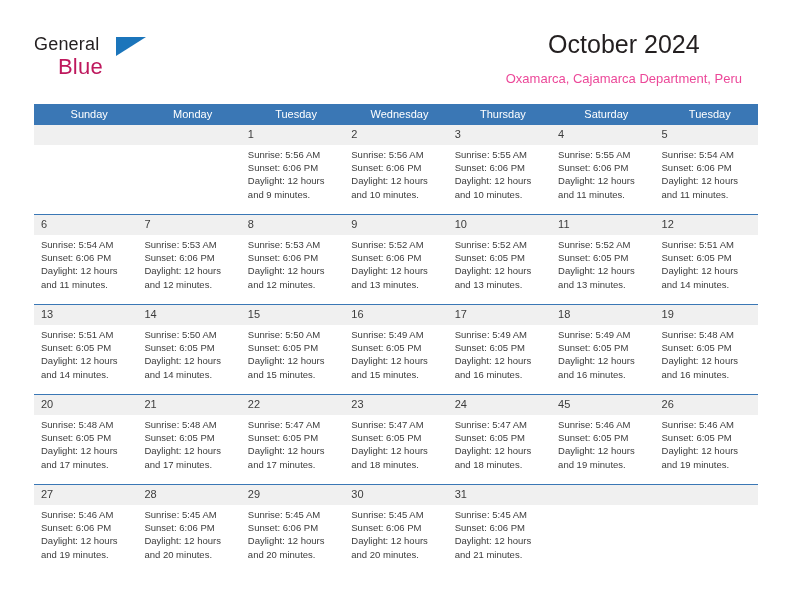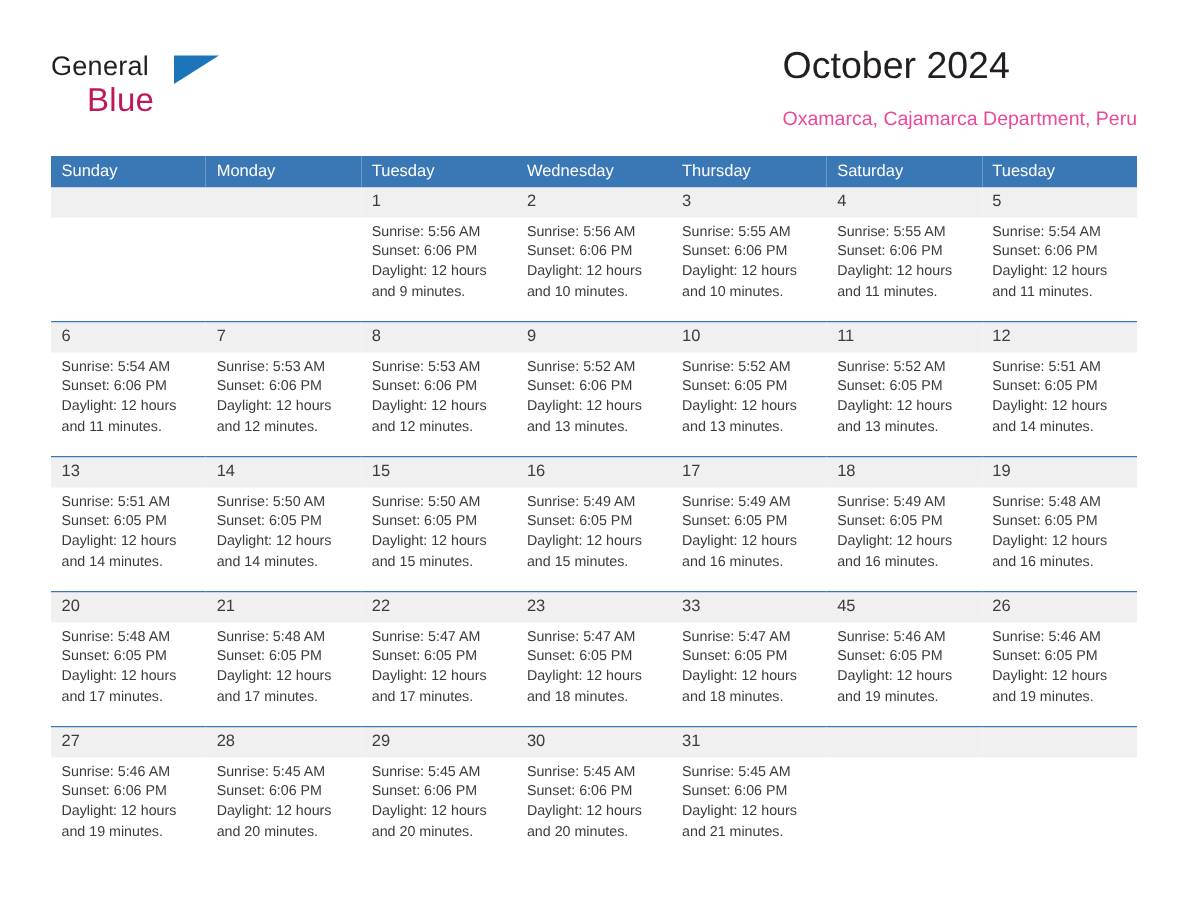--- a/index.html
+++ b/index.html
@@ -59,23 +59,23 @@
     left: 82px;
     top: 3px;
     width: 0;
     height: 0;
     border-left: 30px solid #1b75bb;
     border-bottom: 19px solid transparent;
   }
 
   .title-block {
     position: absolute;
-    right: 0;
+    right: 16px;
     top: 0;
-    text-align: left;
+    text-align: center;
   }
   .cal-title {
     font-size: 25px;
     color: #231f20;
     line-height: 32px;
     white-space: nowrap;
     font-family: "Liberation Sans", sans-serif;
   }
   .cal-subtitle {
     font-size: 13px;
@@ -98,21 +98,21 @@
     table-layout: fixed;
     width: 724px;
   }
   table.cal col { width: 103.43px; }
 
   thead th {
     background: #3a77b5;
     color: #ffffff;
     font-size: 11px;
     font-weight: normal;
-    text-align: left;
+    text-align: center;
     padding: 4px 0 4px 7px;
     height: 13px;
     line-height: 13px;
     font-family: "Liberation Sans", sans-serif;
     margin-top: 34px;
   }
 
   tbody tr.week > td {
     vertical-align: top;
     padding: 0;
@@ -456,21 +456,21 @@
                 <div class="daylines">
                   <div>Sunrise: 5:47 AM</div>
                   <div>Sunset: 6:05 PM</div>
                   <div>Daylight: 12 hours</div>
                   <div>and 18 minutes.</div>
                 </div>
               </div>
             </td>
             <td>
               <div class="cell-inner">
-                <div class="daynum">33</div>
+                <div class="daynum">24</div>
                 <div class="daylines">
                   <div>Sunrise: 5:47 AM</div>
                   <div>Sunset: 6:05 PM</div>
                   <div>Daylight: 12 hours</div>
                   <div>and 18 minutes.</div>
                 </div>
               </div>
             </td>
             <td>
               <div class="cell-inner">

